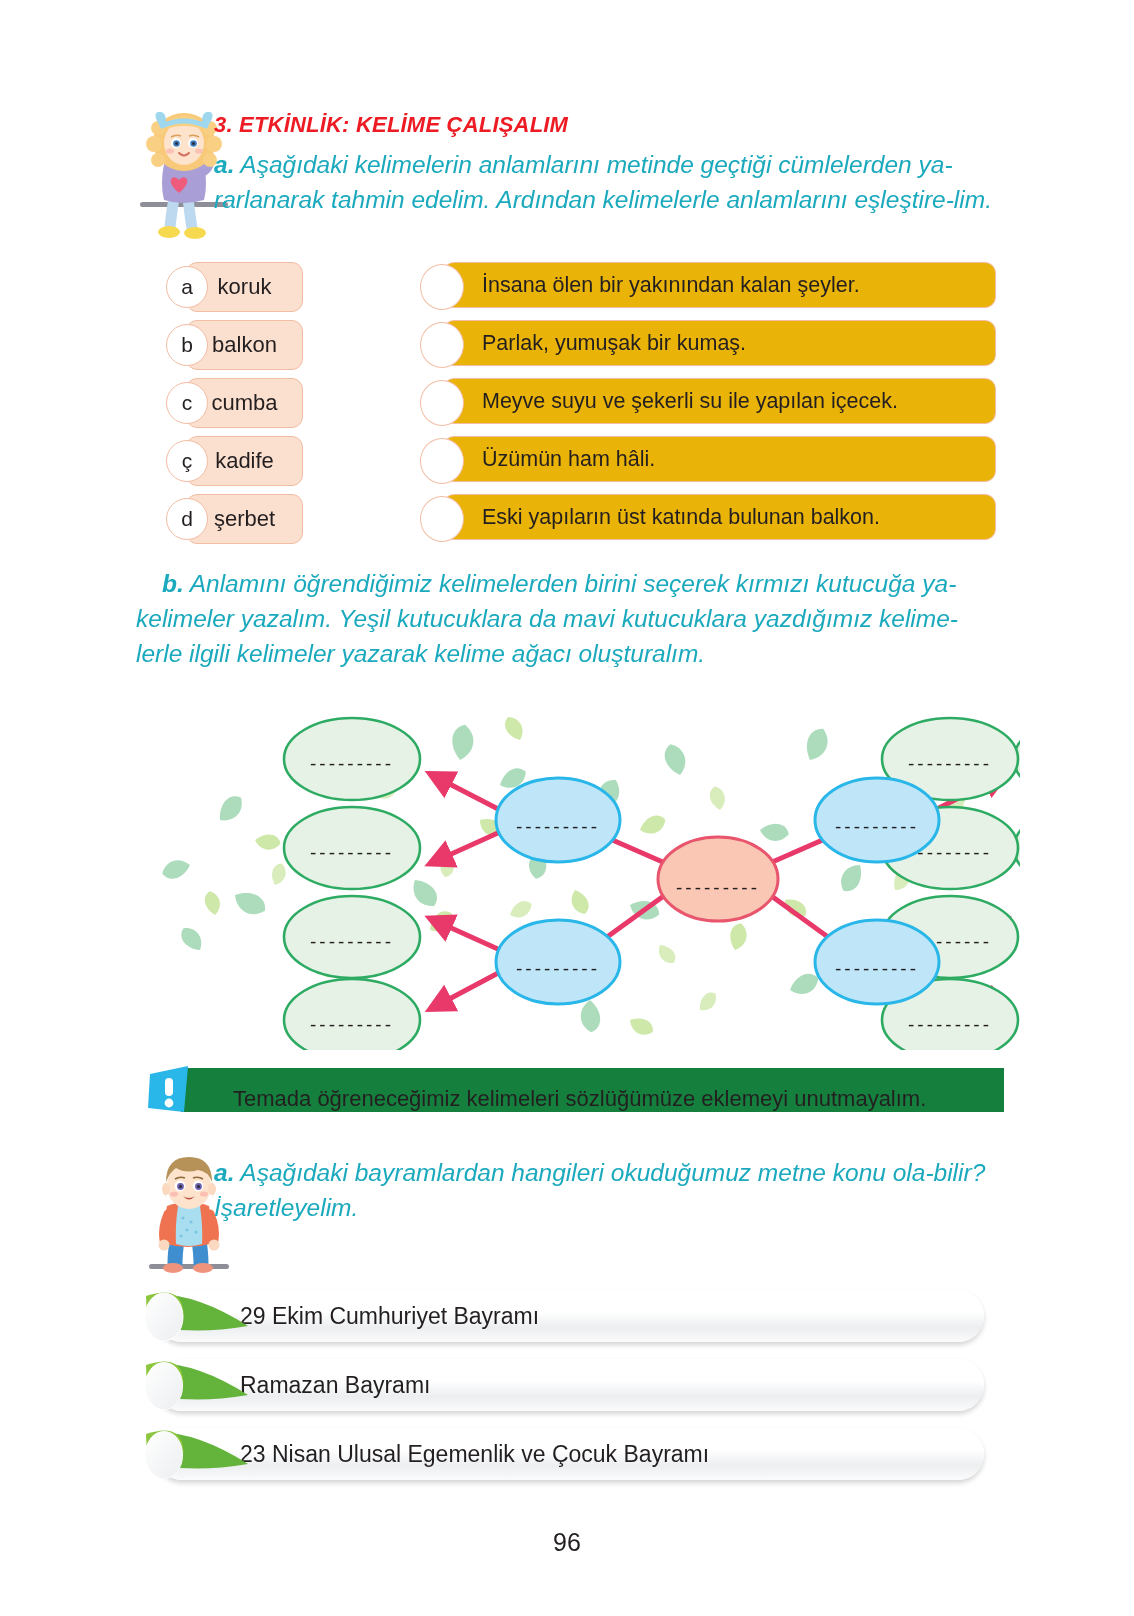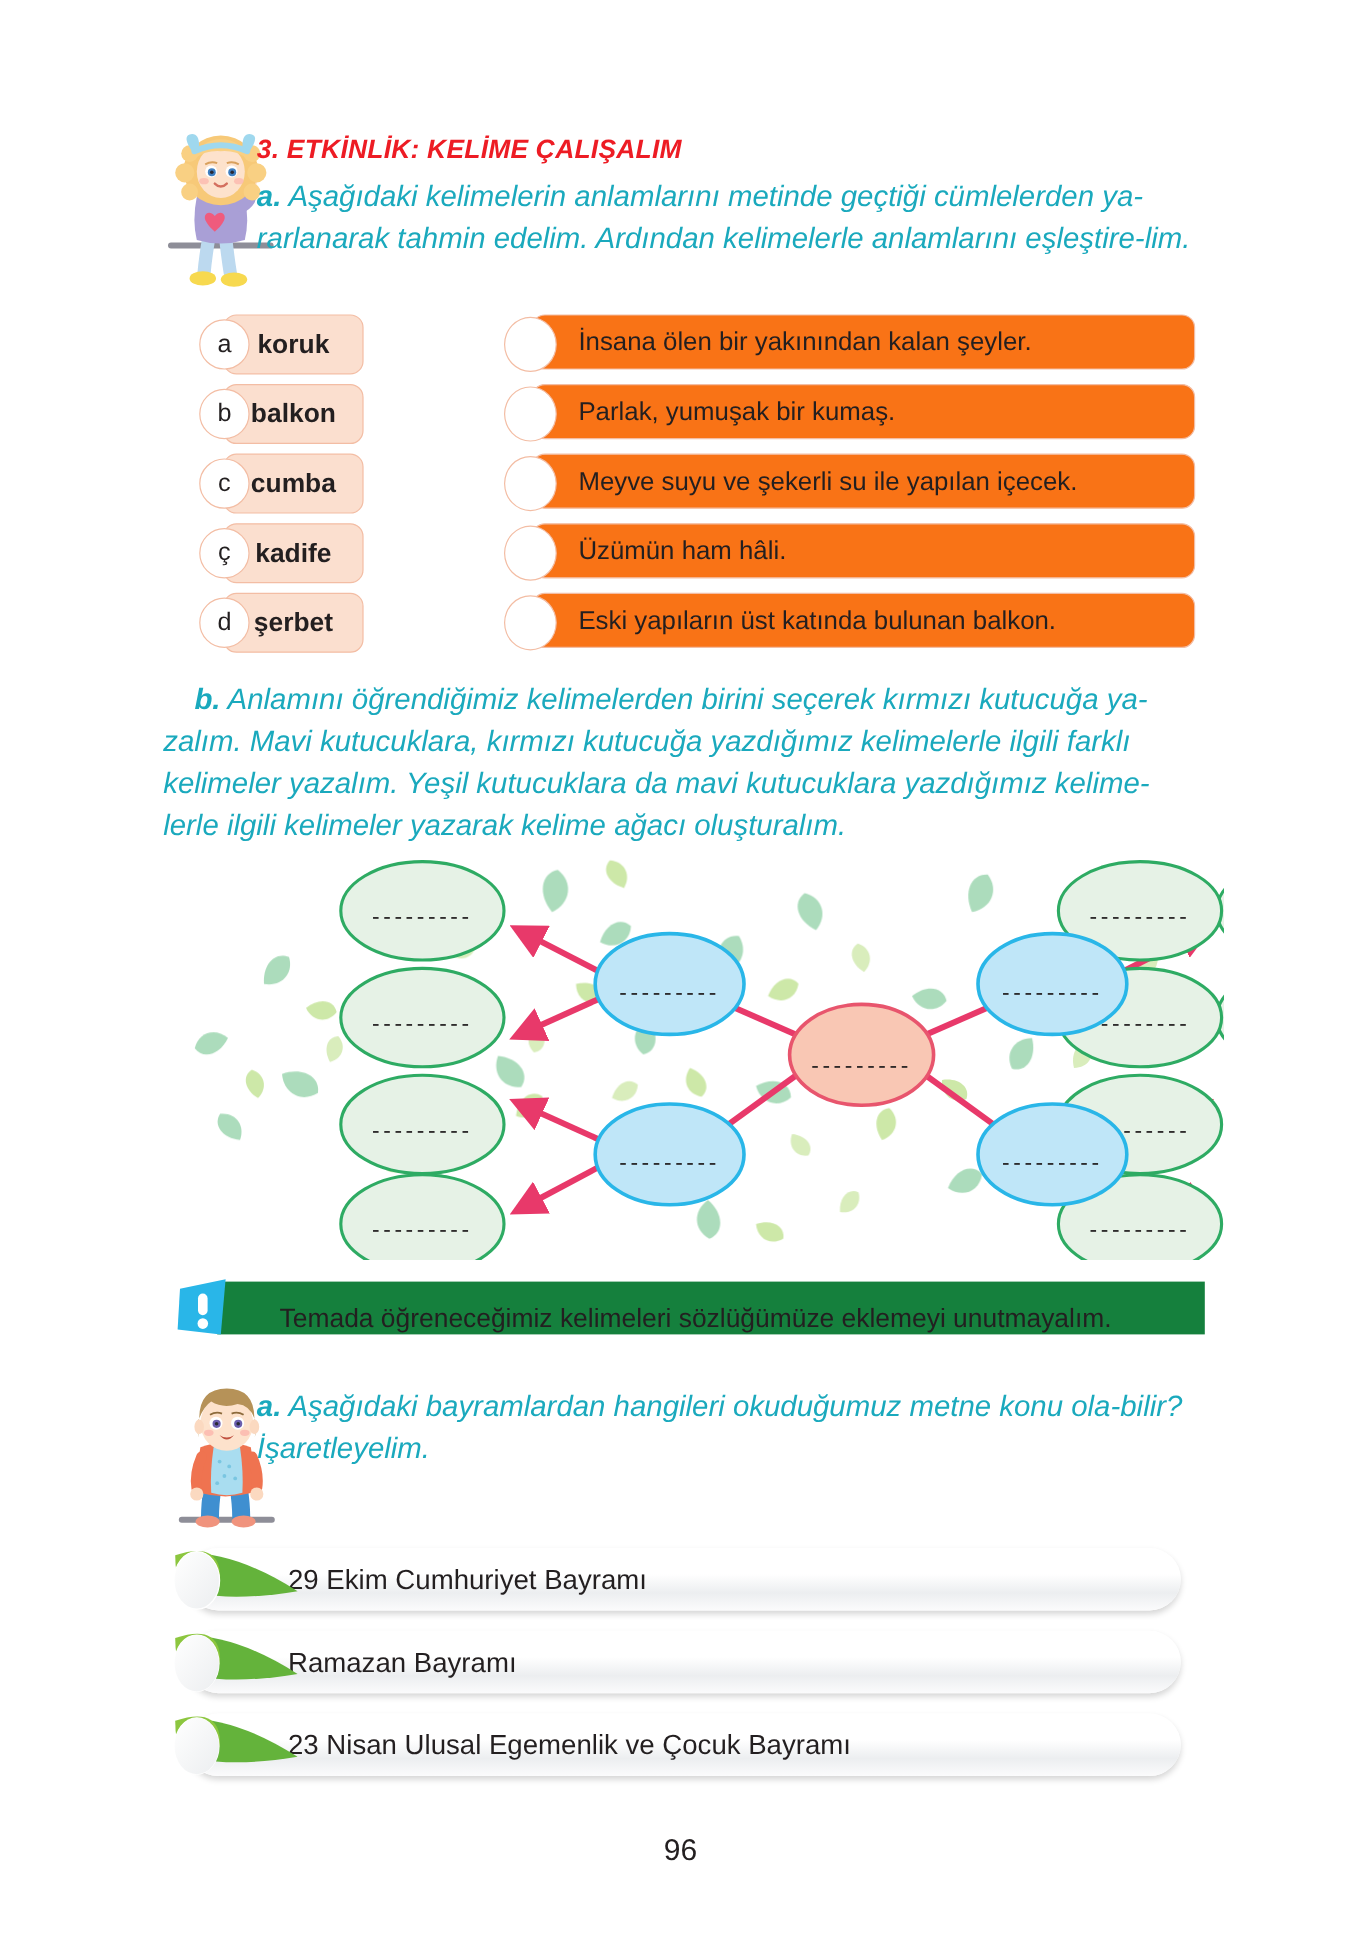--- a/index.html
+++ b/index.html
@@ -32,29 +32,29 @@
   .letter-circle{
     position:absolute;left:0;top:4px;width:40px;height:40px;border-radius:50%;
     border:1.6px solid #f3bda4;background:#fff;z-index:2;
     display:flex;align-items:center;justify-content:center;
     font-size:21px;color:#231f20;
   }
   .word-box{
     position:absolute;left:20px;top:0;width:115px;height:48px;
     background:#fbdfcf;border:1.6px solid #f3bda4;border-radius:11px;
     display:flex;align-items:center;justify-content:center;
-    font-size:22px;color:#231f20;z-index:1;font-weight:bold;
+    font-size:22px;color:#231f20;z-index:1;
   }
   .ans-circle{
     position:absolute;left:254px;top:2px;width:42px;height:44px;border-radius:50%;
     border:1.6px solid #f3bda4;background:#fff;z-index:2;
   }
   .def-box{
     position:absolute;left:277px;top:0;width:551px;height:44px;
-    background:#f97316;border:1.6px solid #f3bda4;border-radius:11px;
+    background:#eab308;border:1.6px solid #f3bda4;border-radius:11px;
     display:flex;align-items:center;z-index:1;
   }
   .def-box span{padding-left:38px;font-size:21.5px;color:#231f20;}
 
   
   #para-b{position:absolute;left:136px;top:566px;width:868px;}
   #para-b p{margin:0;text-align:justify;}
   #para-b p .ind{display:inline-block;width:26px;}
 
   
@@ -195,21 +195,20 @@
       <div class="def-box">
           <span>Eski yapıların üst katında bulunan balkon.</span>
         </div>
       <div class="ans-circle"></div>
     </div>
 
   </div>
 
   <div id="para-b" class="teal">
     <p><span class="ind"></span><b>b.</b><span> Anlamını öğrendiğimiz kelimelerden birini seçerek kırmızı kutucuğa ya-</span></p>
-    <p>zalım. Mavi kutucuklara, kırmızı kutucuğa yazdığımız kelimelerle ilgili farklı</p>
     <p>kelimeler yazalım. Yeşil kutucuklara da mavi kutucuklara yazdığımız kelime-</p>
     <p>lerle ilgili kelimeler yazarak kelime ağacı oluşturalım.</p>
   </div>
 
   <div id="tree">
     <svg width="860" height="350" viewBox="0 0 860 350">
       <defs>
         <g id="leaf">
             <path d="M0 0 C10 -14 26 -16 32 -4 C26 10 10 12 0 0z"></path>
           </g>

